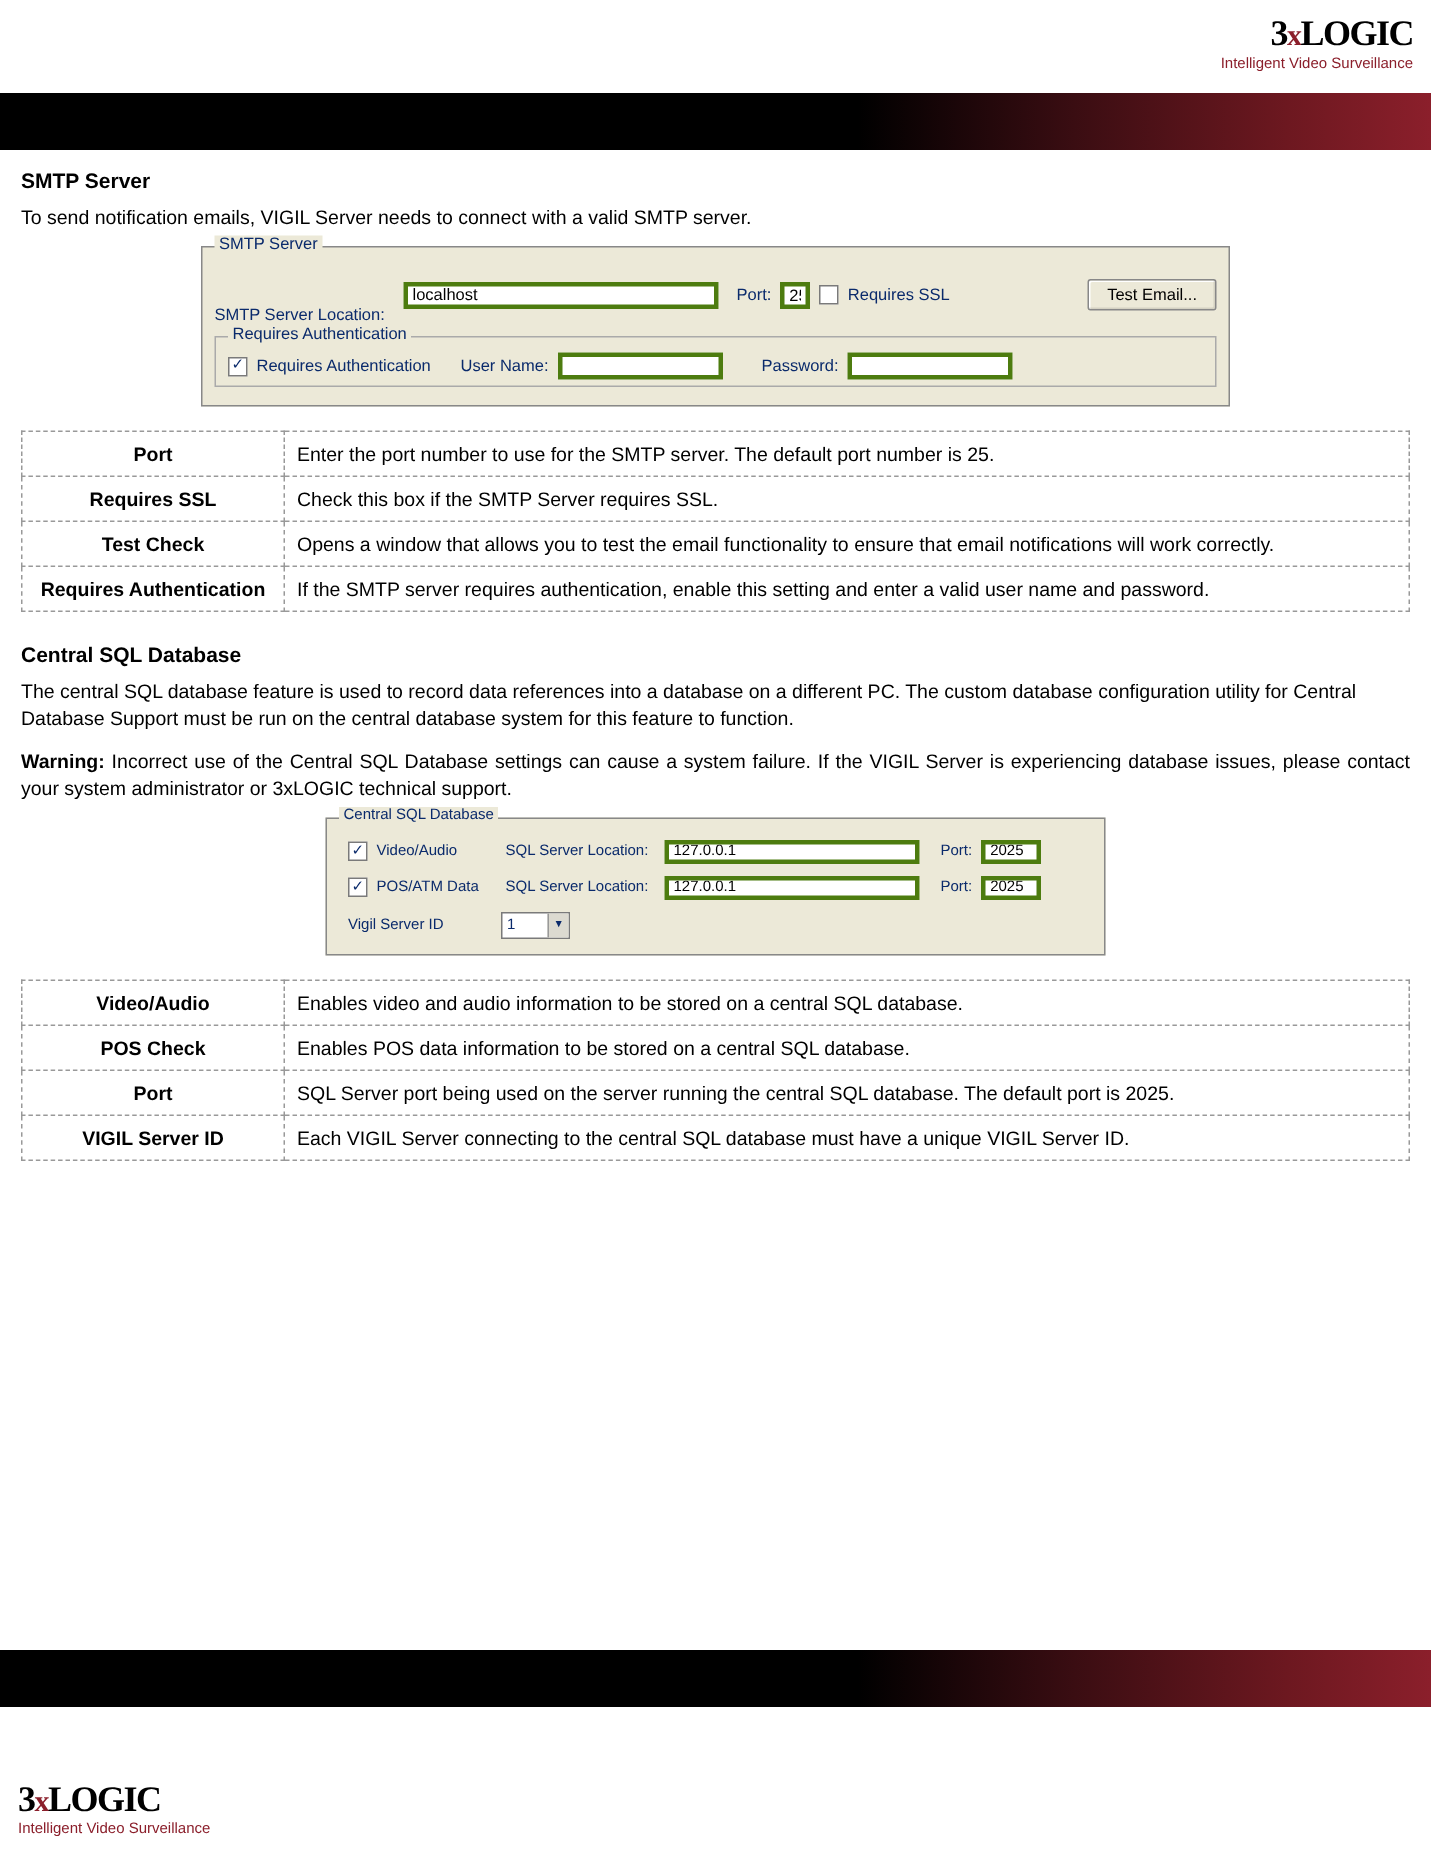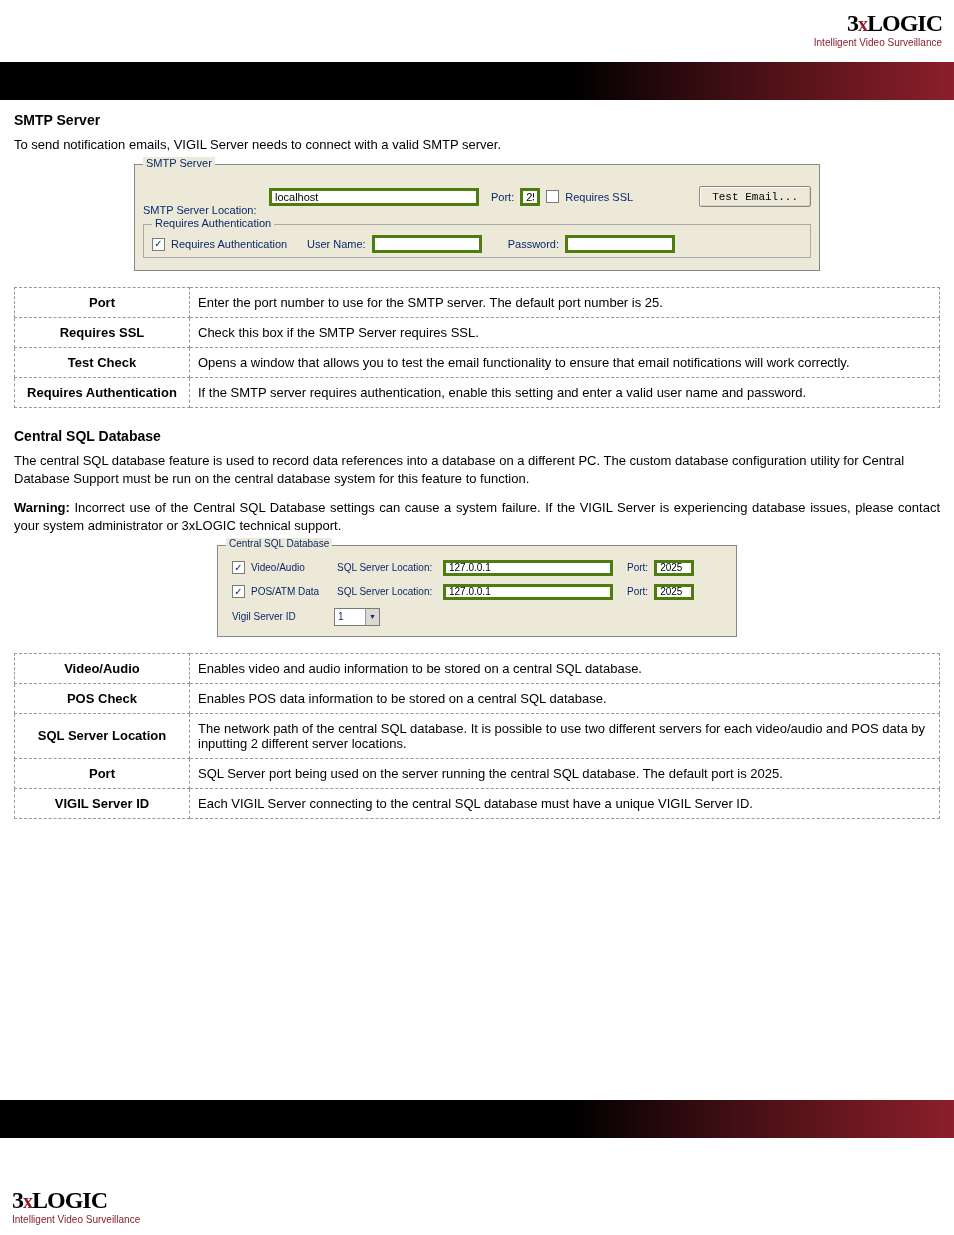--- a/index.html
+++ b/index.html
@@ -48,21 +48,21 @@
 
   <div class="ui-frame" style="width:686px; padding-top:8px; padding-bottom:4px;">
     <div class="legend">SMTP Server</div>
     <div class="ui-row">
       <span style="width:120px;margin-top:27px;">SMTP Server Location:</span>
       <input class="ui-input" style="width: 210px;" value="localhost">
       <span style="margin-left:6px;">Port:</span>
       <input class="ui-input" style="width: 20px; text-align: right;" value="25">
       <span class="ui-check"></span>
       <span>Requires SSL</span>
-      <button class="ui-btn" style="margin-left:auto;font-family:Liberation Mono, monospace;">Test Email...</button>
+      <button class="ui-btn" style="margin-left:auto;">Test Email...</button>
     </div>
     <div class="ui-inner">
       <div class="legend legend-sub" style="top:-8px;">Requires Authentication</div>
       <div class="ui-row">
         <span class="ui-check">✓</span>
         <span style="width:130px;">Requires Authentication</span>
         <span>User Name:</span>
         <input class="ui-input" style="width: 110px;">
         <span style="margin-left:20px;">Password:</span>
         <input class="ui-input" style="width: 110px;">
@@ -126,24 +126,20 @@
     <tbody>
         <tr>
           <td class="label">Video/Audio</td>
           <td>Enables video and audio information to be stored on a central SQL database.</td>
         </tr>
     <tr>
           <td class="label">POS Check</td>
           <td>Enables POS data information to be stored on a central SQL database.</td>
         </tr>
     <tr>
-          <td class="label">SQL Server Location</td>
-          <td>The network path of the central SQL database. It is possible to use two different servers for each video/audio and POS data by inputting 2 different server locations.</td>
-        </tr>
-    <tr>
           <td class="label">Port</td>
           <td>SQL Server port being used on the server running the central SQL database. The default port is 2025.</td>
         </tr>
     <tr>
           <td class="label">VIGIL Server ID</td>
           <td>Each VIGIL Server connecting to the central SQL database must have a unique VIGIL Server ID.</td>
         </tr>
   </tbody>
     </table>
 </div>

